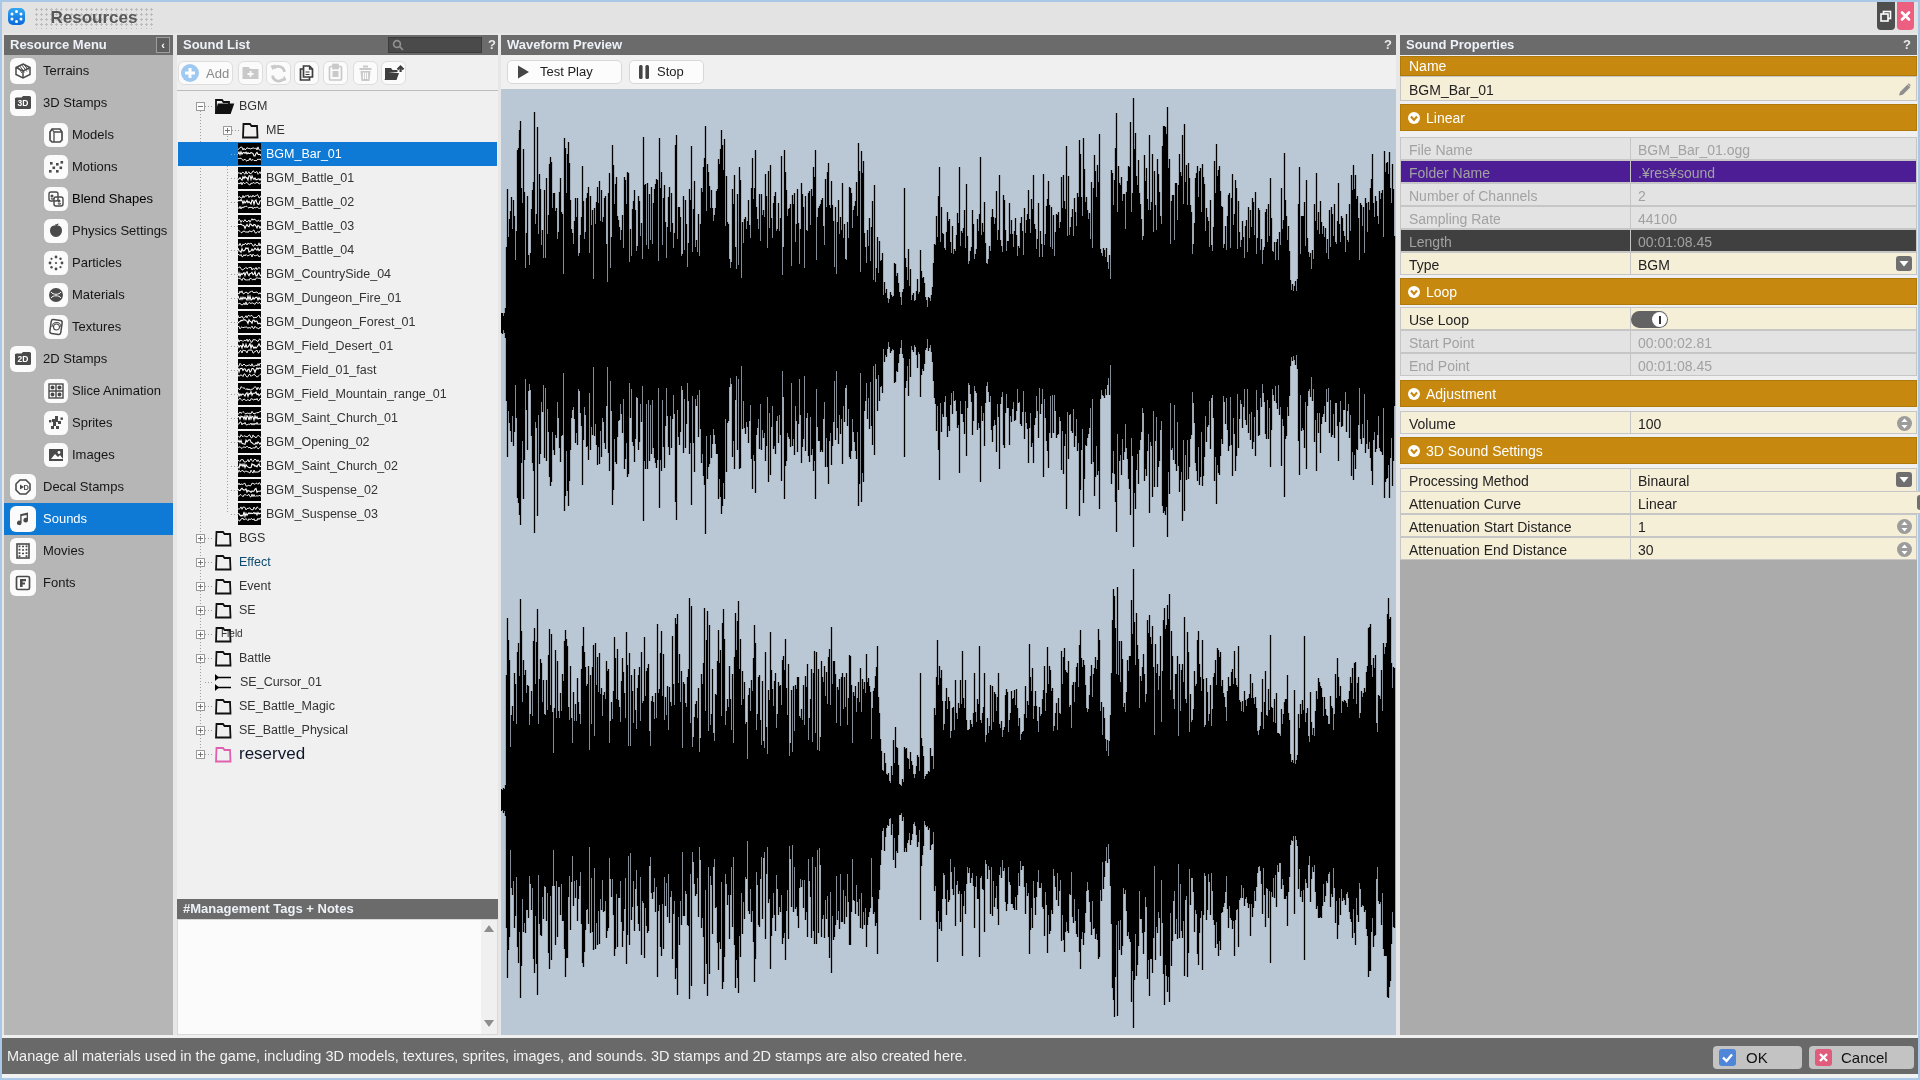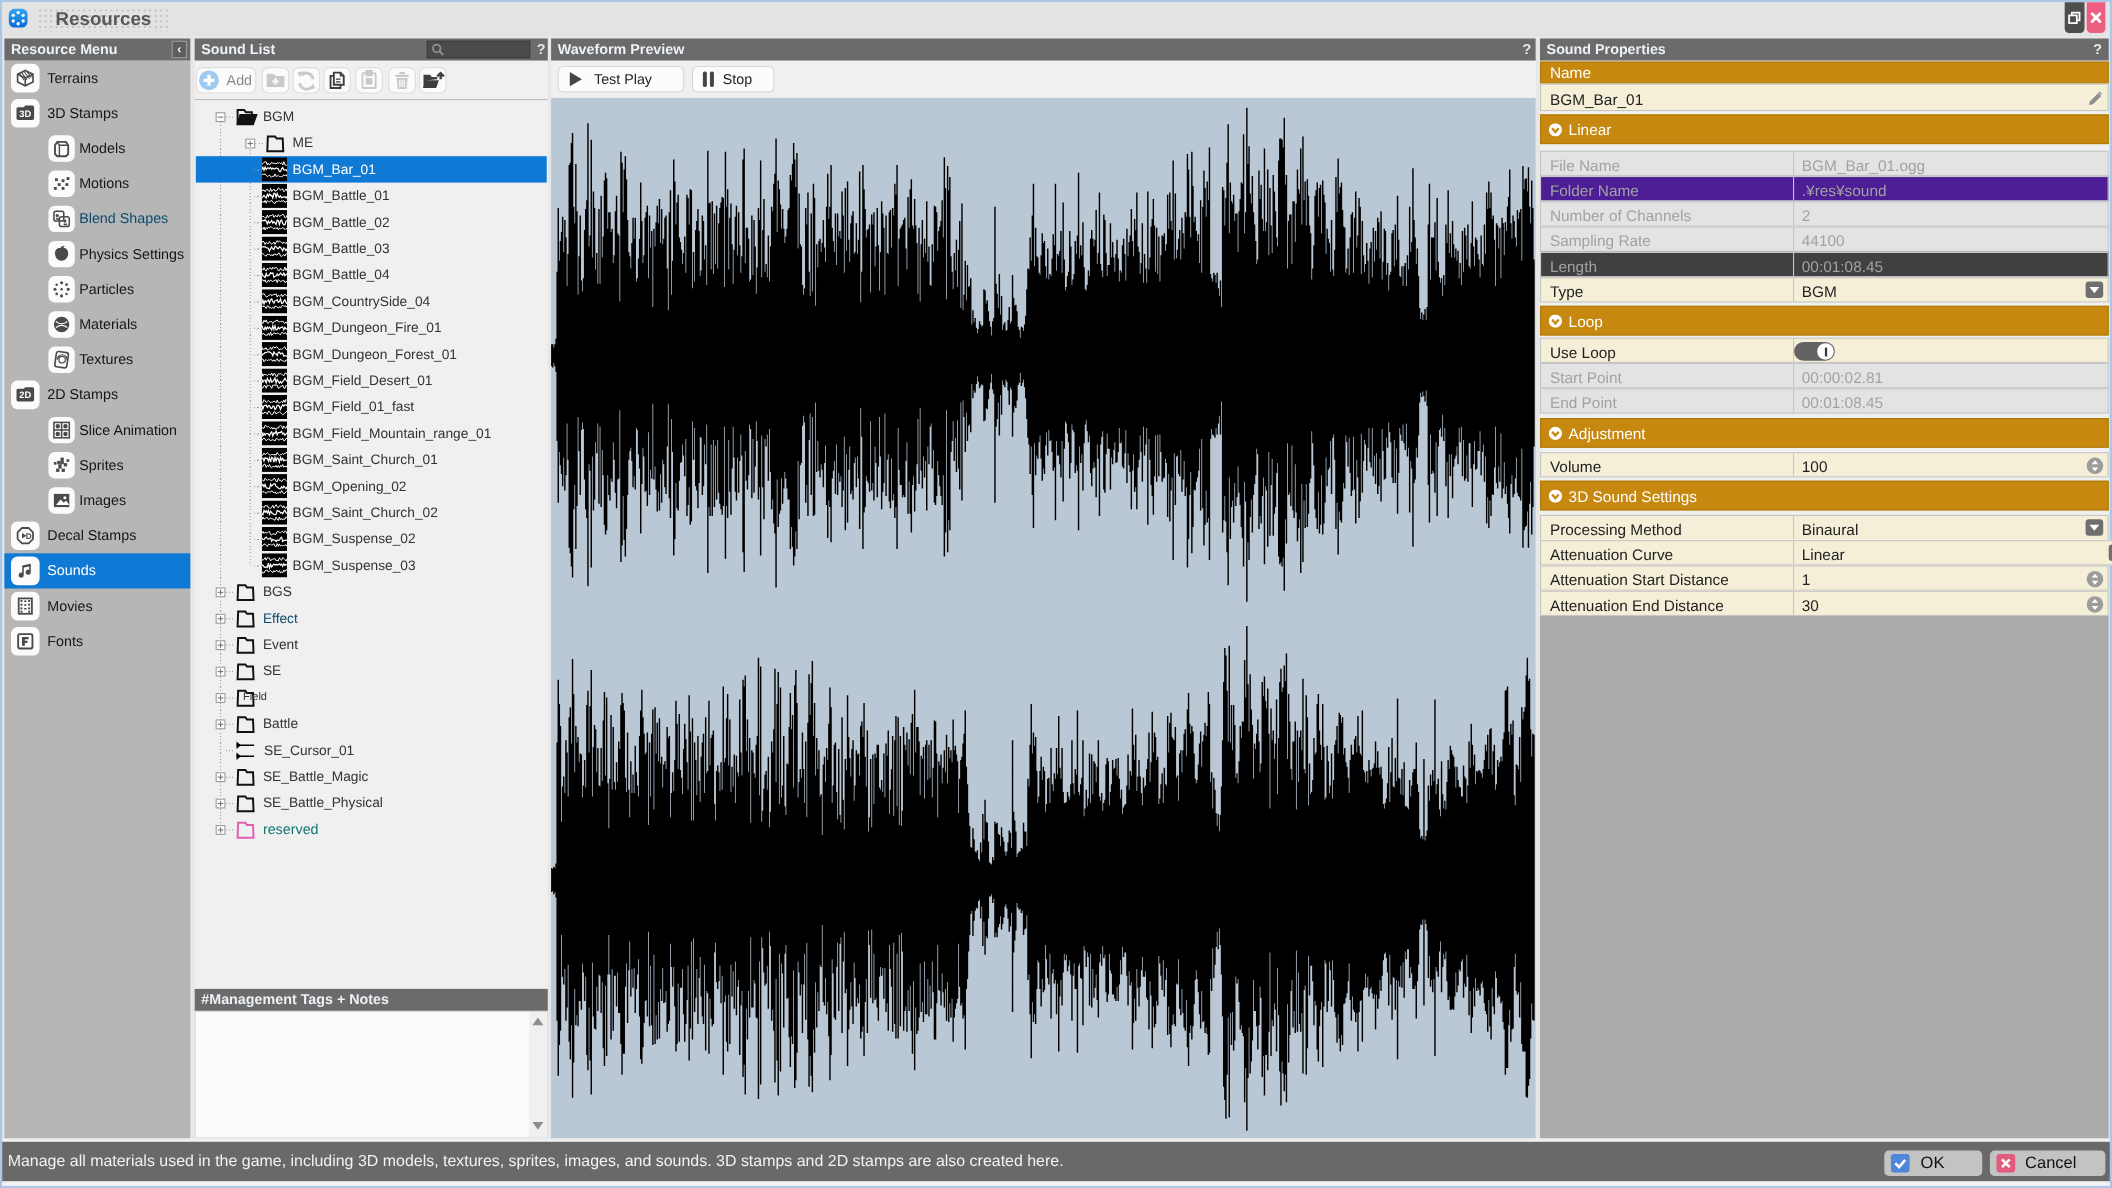--- a/index.html
+++ b/index.html
@@ -84,21 +84,21 @@
     <span class="abs" style="left:3px;top:3px"><svg width="18" height="18" viewBox="0 0 18 18">
         <g fill="none" stroke="#4a4a4a" stroke-width="1.4">
           <rect x="2" y="2" width="9" height="9" rx="2"></rect>
           <rect x="7" y="7" width="9" height="9" rx="2"></rect>
           <circle cx="5" cy="6" r="0.8" fill="#4a4a4a"></circle>
           <circle cx="12" cy="11" r="0.8" fill="#4a4a4a"></circle>
           <path d="M4 8.5c1 .8 2 .8 3 0M11 13.5c1 .8 2 .8 3 0"></path>
         </g>
       </svg></span>
   </div>
-<div class="abs" style="left:72px;top:190px;font-size:13px;line-height:18px;color:#0c4a6e">Blend Shapes</div>
+<div class="abs" style="left:72px;top:190px;font-size:13px;line-height:18px;color:#000000">Blend Shapes</div>
 <div class="abs" style="left:44px;top:219px;width:24px;height:24px;background:#fbfbfb;border-radius:6px">
     <span class="abs" style="left:3px;top:3px"><svg width="18" height="18" viewBox="0 0 18 18">
         <g fill="#4a4a4a">
           <path d="M9 4c-3.5-1.5-6 1-6 4.5C3 12 5.5 15 9 15s6-3 6-6.5C15 5 12.5 2.5 9 4Z"></path>
           <path d="M9 4C9 2.5 10 1.5 11.5 1.5 11.5 3 10.5 4 9 4Z"></path>
           <rect x="8.3" y="2.2" width="1.4" height="2.4"></rect>
         </g>
       </svg></span>
   </div>
 <div class="abs" style="left:72px;top:222px;font-size:13px;line-height:18px;color:#161616">Physics Settings</div>
@@ -542,21 +542,21 @@
 <div class="abs" style="left:205px;top:754px;width:8px;height:1px;background-image:repeating-linear-gradient(90deg,#9f9f9f 0 1px,transparent 1px 3px)"></div>
 <div class="abs" style="left:196px;top:750px;width:9px;height:9px;box-sizing:border-box;background:#fdfdfd;border:1px solid #9b9b9b">
     <span class="abs" style="left:1px;top:2.6px;width:5px;height:1px;background:#777"></span>
     <span class="abs" style="left:3px;top:0.6px;width:1px;height:5px;background:#777"></span>
   </div>
 <svg class="abs" style="left:214px;top:744px" width="18" height="20" viewBox="0 0 18 20">
     <g fill="none" stroke="#e060b0" stroke-width="1.8">
       <path d="M2 17.5 2.5 4H9l1.5 2H16l.5 11.5Z"></path>
     </g>
   </svg>
-<div class="abs" style="left:239px;top:745px;font-size:13px;line-height:18px;color:#0f766e">reserved</div>
+<div class="abs" style="left:239px;top:745px;font-size:17px;line-height:18px;color:#0f172a">reserved</div>
 <div class="phdr" style="left:177px;top:899px;width:321px">#Management Tags + Notes</div>
 <div class="abs" style="left:177px;top:919px;width:321px;height:116px;background:#fbfbfb;border:1px solid #d8d8d8"></div>
 <div class="abs" style="left:481px;top:920px;width:16px;height:114px;background:#f0f0f0"></div>
 <svg class="abs" style="left:483px;top:924px" width="12" height="10">
     <path d="M6 1 11 8H1Z" fill="#8d8d8d"></path>
   </svg>
 <svg class="abs" style="left:483px;top:1018px" width="12" height="10">
     <path d="M6 9 1 2h10Z" fill="#8d8d8d"></path>
   </svg>
 <div class="abs" style="left:501px;top:55px;width:895px;height:34px;background:#f0f0f0"></div>

